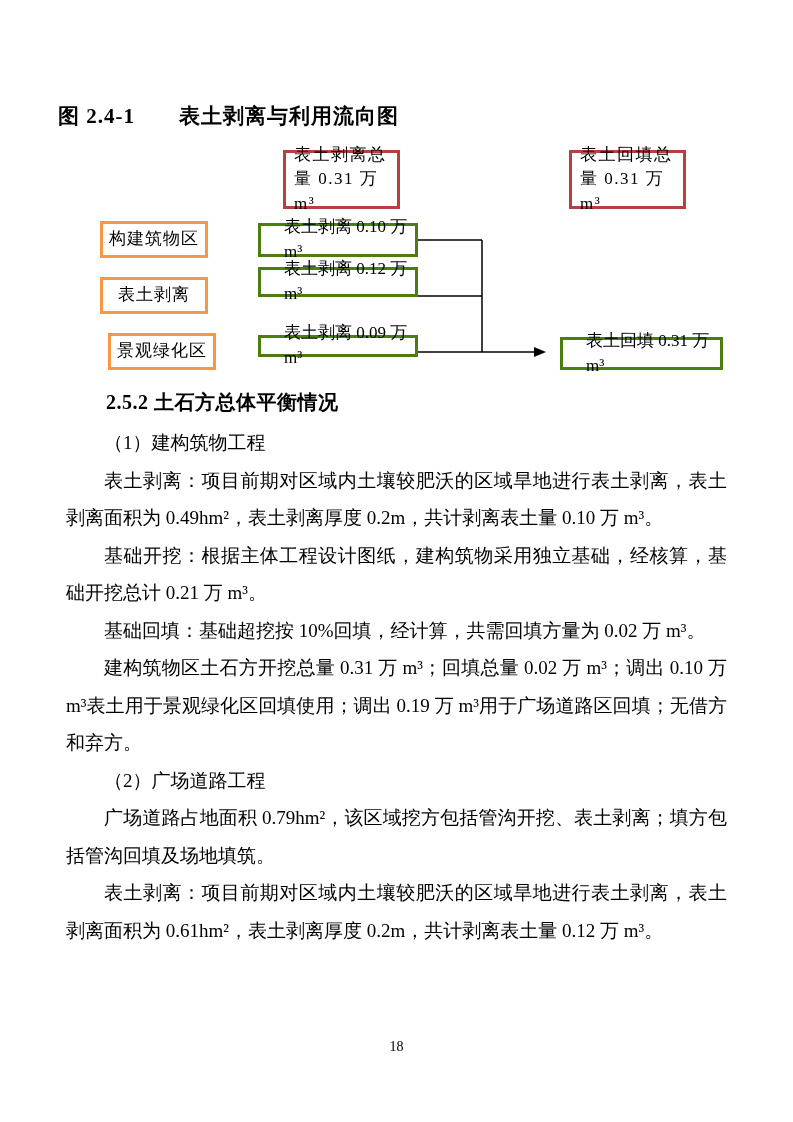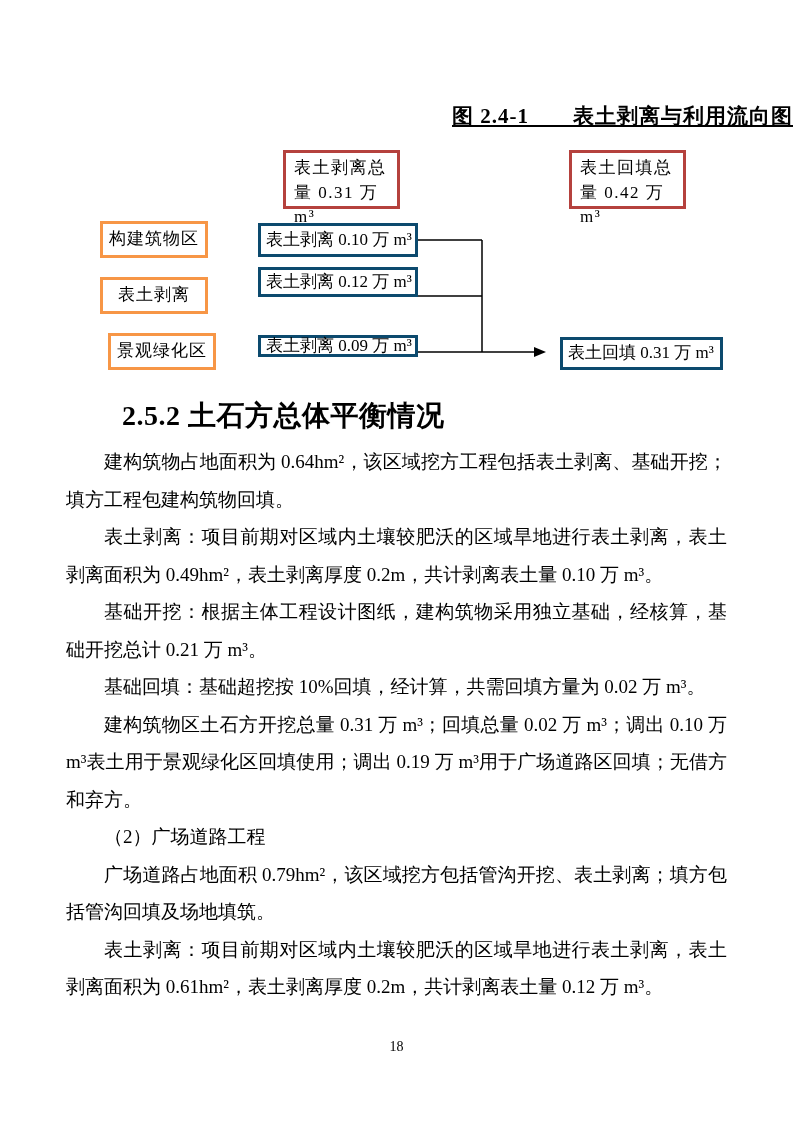--- a/index.html
+++ b/index.html
@@ -14,67 +14,66 @@
     overflow: hidden;
   }
 
   
   .fig-caption {
     position: absolute;
     top: 102px; left: 0;
     width: 100%;
     box-sizing: border-box;
     padding-left: 58px;
-    text-align: right;
+    text-align: left;
     font-size: 21px;
     font-weight: bold;
     letter-spacing: 1px;
-    text-decoration: underline;
   }
   .diagram-box {
     position: absolute;
     box-sizing: border-box;
     background: #ffffff;
     display: flex;
     align-items: center;
     font-size: 17px;
     line-height: 1.45;
   }
   .total-box {
     border: 3px solid #b5413d;
     padding: 3px 8px;
     letter-spacing: 1.5px;
-    align-items: flex-start;
+    align-items: center;
   }
   .zone-box {
     border: 3px solid #f79646;
     justify-content: center;
     letter-spacing: 1px;
   }
   .flow-box {
-    border: 3px solid #0c4a6e;
-    padding-left: 5px;
+    border: 3px solid #4d7c0f;
+    padding-left: 23px;
   }
   .connectors {
     position: absolute;
     top: 0; left: 0;
     pointer-events: none;
   }
 
   
   .content {
     position: absolute;
     top: 389px;
     left: 66px;
     width: 661px;
   }
   .section-heading {
-    font-size: 28px;
+    font-size: 20px;
     font-weight: bold;
-    margin: 8px 0 8px 0;
+    margin: 0 0 8px 0;
     text-indent: 2em;
     letter-spacing: 0.5px;
   }
   .para {
     margin: 0;
     font-size: 19px;
     line-height: 37.5px;
     text-indent: 2em;
     text-align: justify;
   }
@@ -101,21 +100,21 @@
     <line x1="418" y1="352" x2="482" y2="352" stroke="#000" stroke-width="1.5"></line>
     <line x1="482" y1="240" x2="482" y2="352" stroke="#000" stroke-width="1.5"></line>
     <line x1="482" y1="352" x2="537" y2="352" stroke="#000" stroke-width="1.5"></line>
     <polygon points="546,352 534,347 534,357" fill="#000"></polygon>
   </svg>
 
   <div class="diagram-box total-box" style="left:283px; top:150px; width:117px; height:59px;">
     <span>表土剥离总量 0.31 万 m³</span>
   </div>
   <div class="diagram-box total-box" style="left:569px; top:150px; width:117px; height:59px;">
-    <span>表土回填总量 0.42 万 m³</span>
+    <span>表土回填总量 0.31 万 m³</span>
   </div>
 
   <div class="diagram-box zone-box" style="left:100px; top:221px; width:108px; height:37px;text-align:center;">
     <span>构建筑物区</span>
   </div>
   <div class="diagram-box zone-box" style="left:100px; top:277px; width:108px; height:37px;">
     <span>表土剥离</span>
   </div>
   <div class="diagram-box zone-box" style="left:108px; top:333px; width:108px; height:37px;">
     <span>景观绿化区</span>
@@ -130,21 +129,21 @@
   <div class="diagram-box flow-box" style="left:258px; top:335px; width:160px; height:22px;">
     <span>表土剥离 0.09 万 m³</span>
   </div>
 
   <div class="diagram-box flow-box" style="left:547px; top:337px; width:163px; height:33px;margin-left:13px;">
     <span>表土回填 0.31 万 m³</span>
   </div>
 
   <div class="content">
     <h2 class="section-heading">2.5.2 土石方总体平衡情况</h2>
-    <p class="para">建构筑物占地面积为 0.64hm²，该区域挖方工程包括表土剥离、基础开挖；填方工程包建构筑物回填。</p>
+    <p class="para">（1）建构筑物工程</p>
     <p class="para">表土剥离：项目前期对区域内土壤较肥沃的区域旱地进行表土剥离，表土剥离面积为 0.49hm²，表土剥离厚度 0.2m，共计剥离表土量 0.10 万 m³。</p>
     <p class="para">基础开挖：根据主体工程设计图纸，建构筑物采用独立基础，经核算，基础开挖总计 0.21 万 m³。</p>
     <p class="para">基础回填：基础超挖按 10%回填，经计算，共需回填方量为 0.02 万 m³。</p>
     <p class="para">建构筑物区土石方开挖总量 0.31 万 m³；回填总量 0.02 万 m³；调出 0.10 万 m³表土用于景观绿化区回填使用；调出 0.19 万 m³用于广场道路区回填；无借方和弃方。</p>
     <p class="para">（2）广场道路工程</p>
     <p class="para">广场道路占地面积 0.79hm²，该区域挖方包括管沟开挖、表土剥离；填方包括管沟回填及场地填筑。</p>
     <p class="para">表土剥离：项目前期对区域内土壤较肥沃的区域旱地进行表土剥离，表土剥离面积为 0.61hm²，表土剥离厚度 0.2m，共计剥离表土量 0.12 万 m³。</p>
   </div>
 
   <div class="page-number">18</div>

